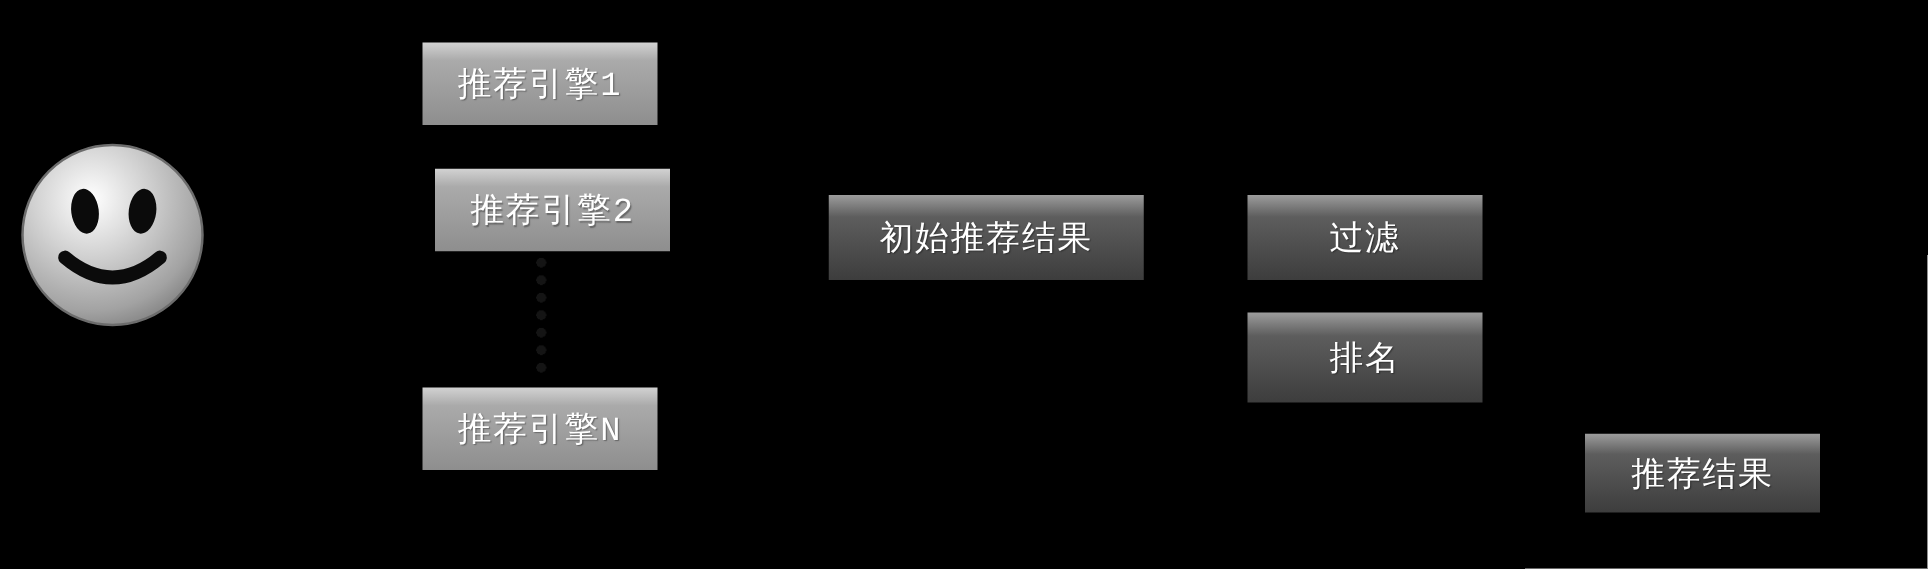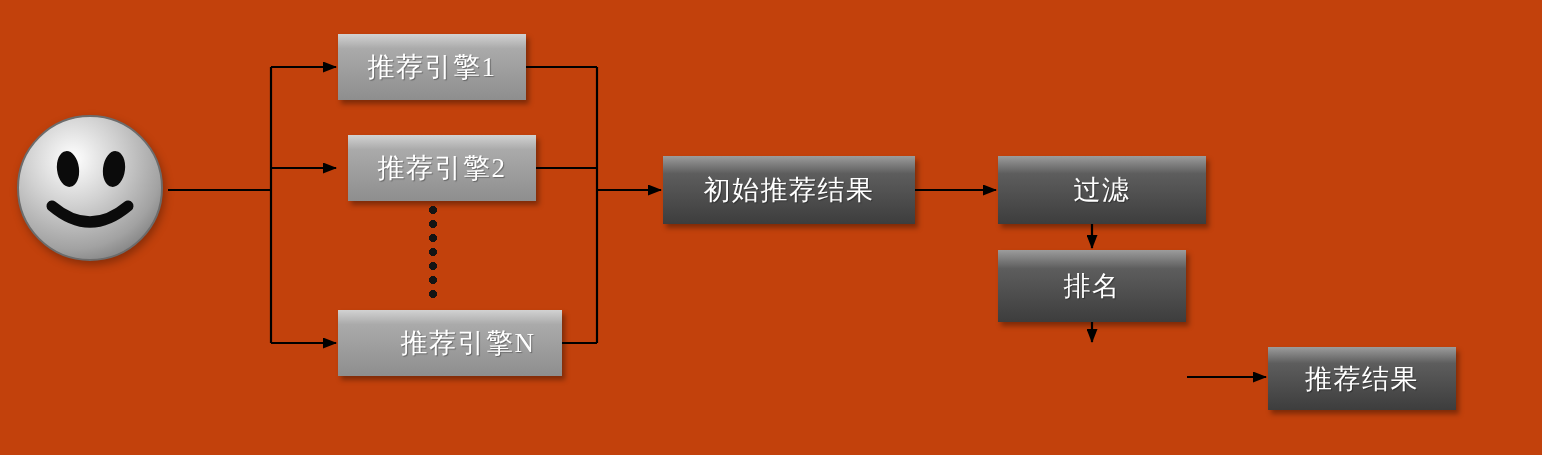--- a/index.html
+++ b/index.html
@@ -4,23 +4,23 @@
 <style>
   html, body {
     margin: 0;
     padding: 0;
     background: #ffffff;
   }
   .canvas {
     position: relative;
     width: 1542px;
     height: 455px;
-    background: #c2410c;
+    background: #000000;
     overflow: hidden;
-    font-family: Liberation Serif, serif;
+    font-family: Liberation Mono, monospace;
   }
   .wires {
     position: absolute;
     left: 0; top: 0;
     width: 1542px; height: 455px;
     pointer-events: none;
   }
   .box {
     position: absolute;
     display: flex;
@@ -105,29 +105,29 @@
   <div class="box light" style="left:338px; top:34px; width:188px; height:66px;">
     <span>推荐引擎1</span>
   </div>
 
   <div class="box light" style="left:348px; top:135px; width:188px; height:66px;">
     <span>推荐引擎2</span>
   </div>
 
   <div class="ellipsis-dots"></div>
 
-  <div class="box light" style="left:338px; top:310px; width:188px; height:66px;padding-left:36px;">
+  <div class="box light" style="left:338px; top:310px; width:188px; height:66px;">
     <span>推荐引擎N</span>
   </div>
 
   <div class="box dark" style="left:663px; top:156px; width:252px; height:68px;">
     <span>初始推荐结果</span>
   </div>
 
-  <div class="box dark" style="left:998px; top:156px; width:208px; height:68px;">
+  <div class="box dark" style="left:998px; top:156px; width:188px; height:68px;">
     <span>过滤</span>
   </div>
 
   <div class="box dark" style="left:998px; top:250px; width:188px; height:72px;">
     <span>排名</span>
   </div>
 
 
   <div class="box dark" style="left:1268px; top:347px; width:188px; height:63px;">
     <span>推荐结果</span>

